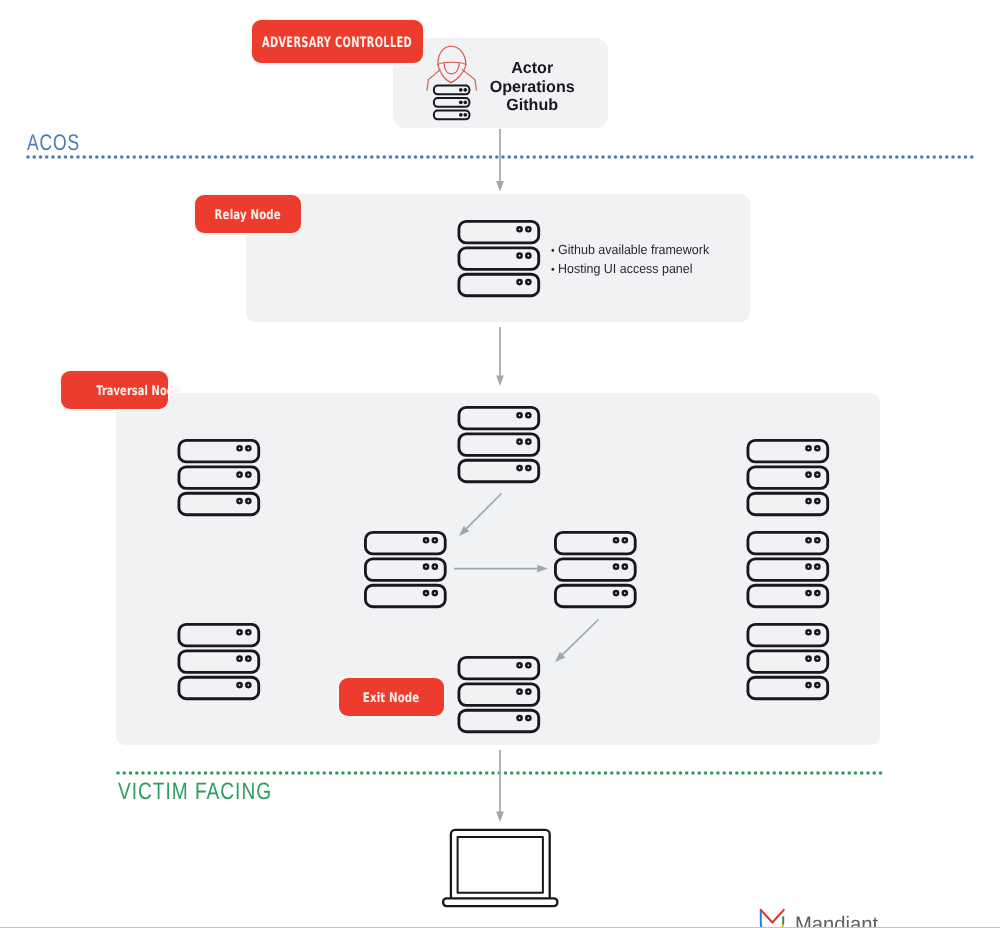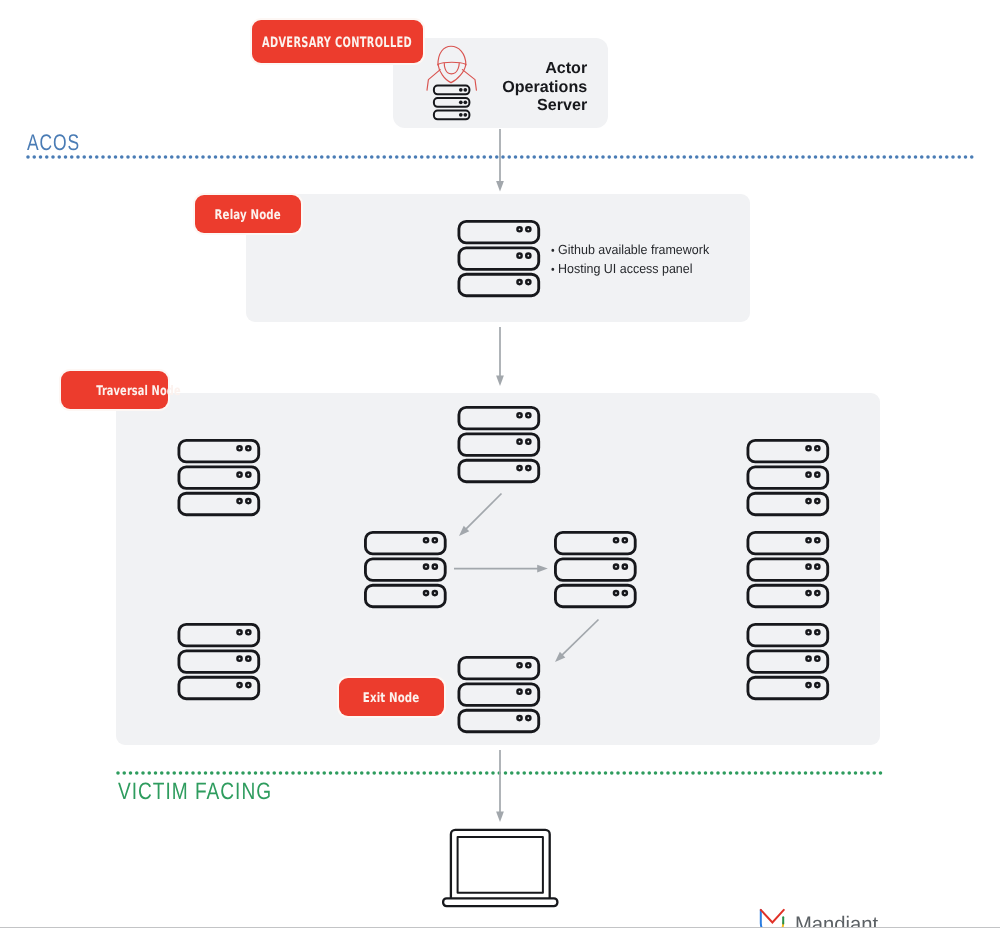--- a/index.html
+++ b/index.html
@@ -55,25 +55,25 @@
         <circle cx="465.3" cy="89.8" r="1.85" fill="#17181c"></circle>
         <rect x="433.9" y="98.0" width="35.5" height="8.8" rx="3.7" ry="3.7" fill="#f1f2f4" stroke="#17181c" stroke-width="2.0"></rect>
         <circle cx="460.8" cy="102.3" r="1.85" fill="#17181c"></circle>
         <circle cx="465.3" cy="102.3" r="1.85" fill="#17181c"></circle>
         <rect x="433.9" y="110.5" width="35.5" height="8.8" rx="3.7" ry="3.7" fill="#f1f2f4" stroke="#17181c" stroke-width="2.0"></rect>
         <circle cx="460.8" cy="114.8" r="1.85" fill="#17181c"></circle>
         <circle cx="465.3" cy="114.8" r="1.85" fill="#17181c"></circle>
       </g>
     </svg>
   </div>
-  <div class="abs" style="left:477.2px;top:59px;width:110px;text-align:right;
+  <div class="abs" style="left:477.2px;top:59px;width:110px;text-align:center;
               font-size:16.1px;font-weight:bold;color:#17181c;line-height:18.5px;">
     <div>Actor</div>
     <div>Operations</div>
-    <div>Server</div>
+    <div>Github</div>
   </div>
 
   <div class="badge" style="left:252px;top:20.3px;width:171px;height:43px;">
     <span style="font-size:14.3px;letter-spacing:.4px;transform:scaleX(.765);">ADVERSARY CONTROLLED</span>
     </div>
   <div class="badge" style="left:195px;top:172px;width:106px;height:38px;margin-top:23px;">
     <span style="font-size:13.3px;letter-spacing:.15px;transform:scaleX(.855);">Relay Node</span>
     </div>
   <div class="badge" style="left:61px;top:371px;width:107px;height:38px;padding-left:48px;">
     <span style="font-size:13.3px;letter-spacing:.15px;transform:scaleX(.82);">Traversal Node</span>

